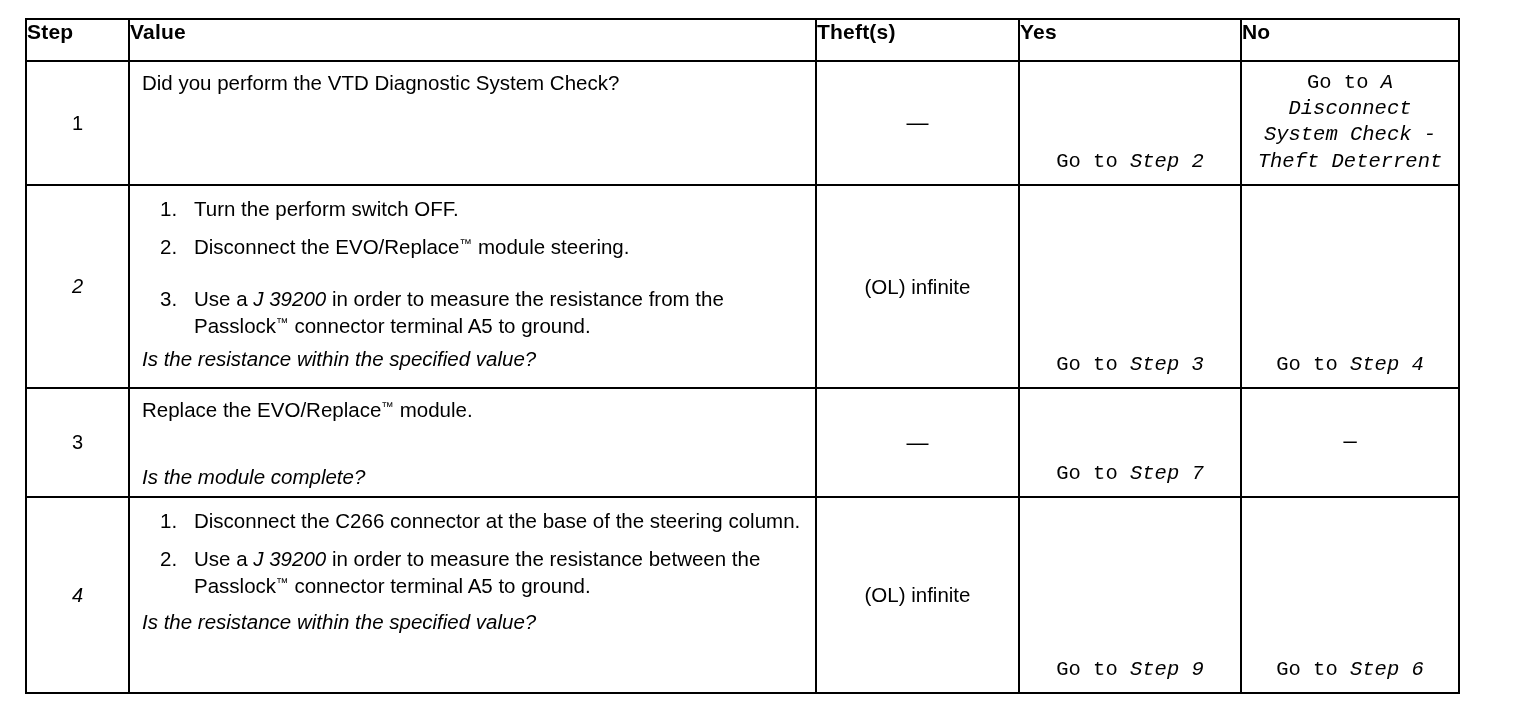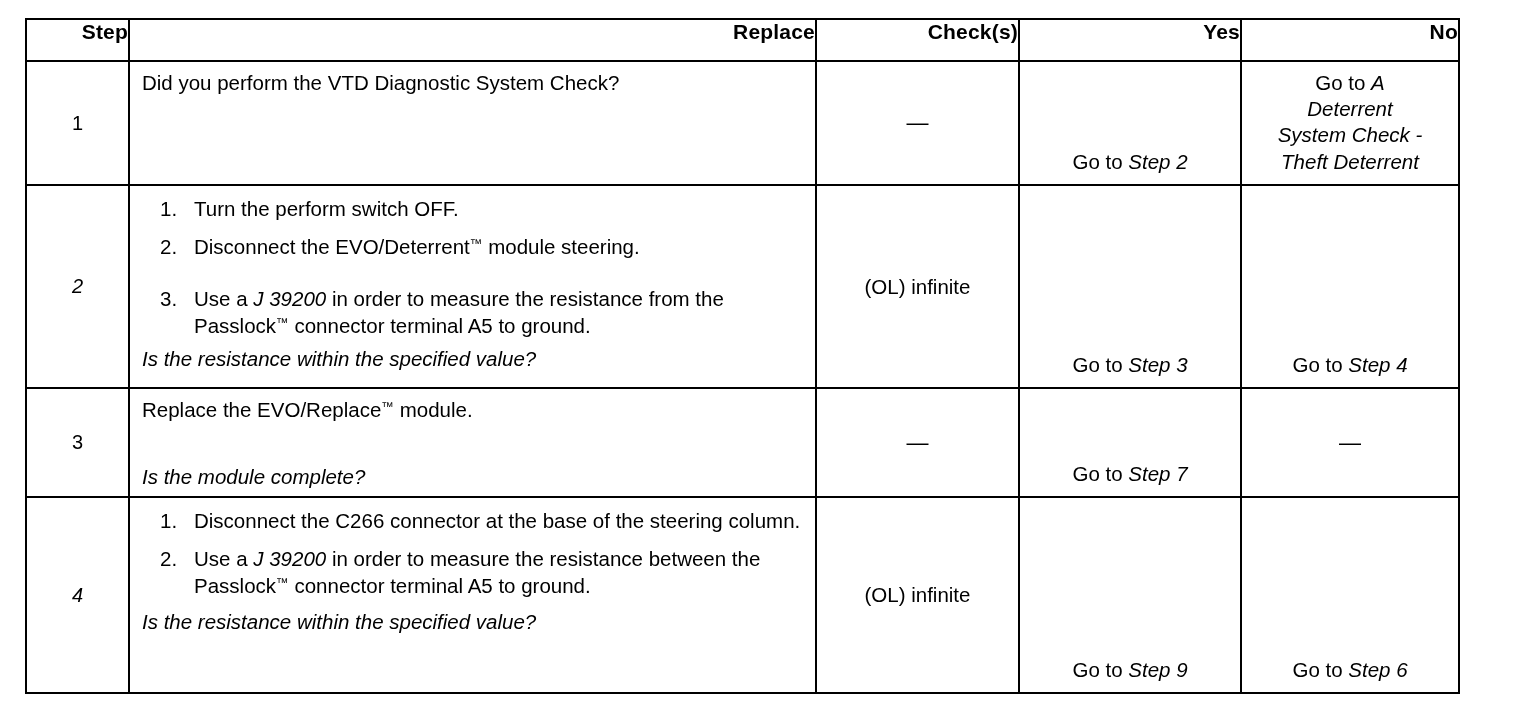--- a/index.html
+++ b/index.html
@@ -43,21 +43,21 @@
   .diag-table td {
     border: 2px solid #000000;
     padding: 0;
     vertical-align: top;
     background: #ffffff;
   }
 
   
   thead th {
     height: 40px;
-    text-align: right;
+    text-align: left;
     vertical-align: middle;
     font-size: 21px;
     font-weight: bold;
     letter-spacing: 0.2px;
     padding: 2px 4px 4px 4px;
   }
 
   
   td.step-cell {
     text-align: center;
@@ -109,20 +109,21 @@
     font-size: 22px;
     line-height: 1;
   }
 
   
   td.branch-cell {
     position: relative;
     text-align: center;
     font-size: 20.5px;
     line-height: 1.28;
+    font-family: Liberation Mono, monospace;
   }
   td.branch-cell .pin-bottom {
     position: absolute;
     left: 0;
     right: 0;
     bottom: 9px;
     text-align: center;
     padding: 0 6px;
   }
   td.branch-cell .pin-top {
@@ -154,22 +155,22 @@
       <col class="c-step">
         <col class="c-action">
         <col class="c-value">
         <col class="c-yes">
         <col class="c-no">
     </colgroup>
 
     <thead>
       <tr>
         <th>Step</th>
-        <th>Replace</th>
-        <th>Check(s)</th>
+        <th>Value</th>
+        <th>Theft(s)</th>
         <th>Yes</th>
         <th>No</th>
       </tr>
     </thead>
 
     <tbody>
 
       <tr style="height:124px;">
         <td class="step-cell">
           <span class="step-num">1</span>
@@ -179,40 +180,40 @@
         </td>
         <td class="value-cell">
           <span class="dash">—</span>
         </td>
         <td class="branch-cell">
           <div class="pin-bottom"><span>Go to </span><i>Step 2</i></div>
         </td>
         <td class="branch-cell">
           <div class="pin-top">
             <span>Go to </span><i>A</i><br>
-            <i>Deterrent</i><br>
+            <i>Disconnect</i><br>
             <i>System Check -</i><br>
             <i>Theft Deterrent</i>
           </div>
         </td>
       </tr>
 
       <tr style="height:203px;">
         <td class="step-cell">
           <span class="step-num ital">2</span>
         </td>
         <td class="action-cell">
           <ol class="substeps">
             <li>
               <span class="marker">1.</span>
               <span>Turn the perform switch OFF.</span>
             </li>
             <li class="gap-sub">
               <span class="marker">2.</span>
-              <span><span>Disconnect the EVO/Deterrent</span><span class="tm">™</span><span> module steering.</span></span>
+              <span><span>Disconnect the EVO/Replace</span><span class="tm">™</span><span> module steering.</span></span>
             </li>
             <li>
               <span class="marker">3.</span>
               <span><span>Use a </span><i>J 39200</i><span> in order to measure the resistance from the Passlock</span><span class="tm">™</span><span> connector terminal A5 to ground.</span></span>
             </li>
           </ol>
           <div class="closing-q tight">Is the resistance within the specified value?</div>
         </td>
         <td class="value-cell">
           <span>(OL) infinite</span>

